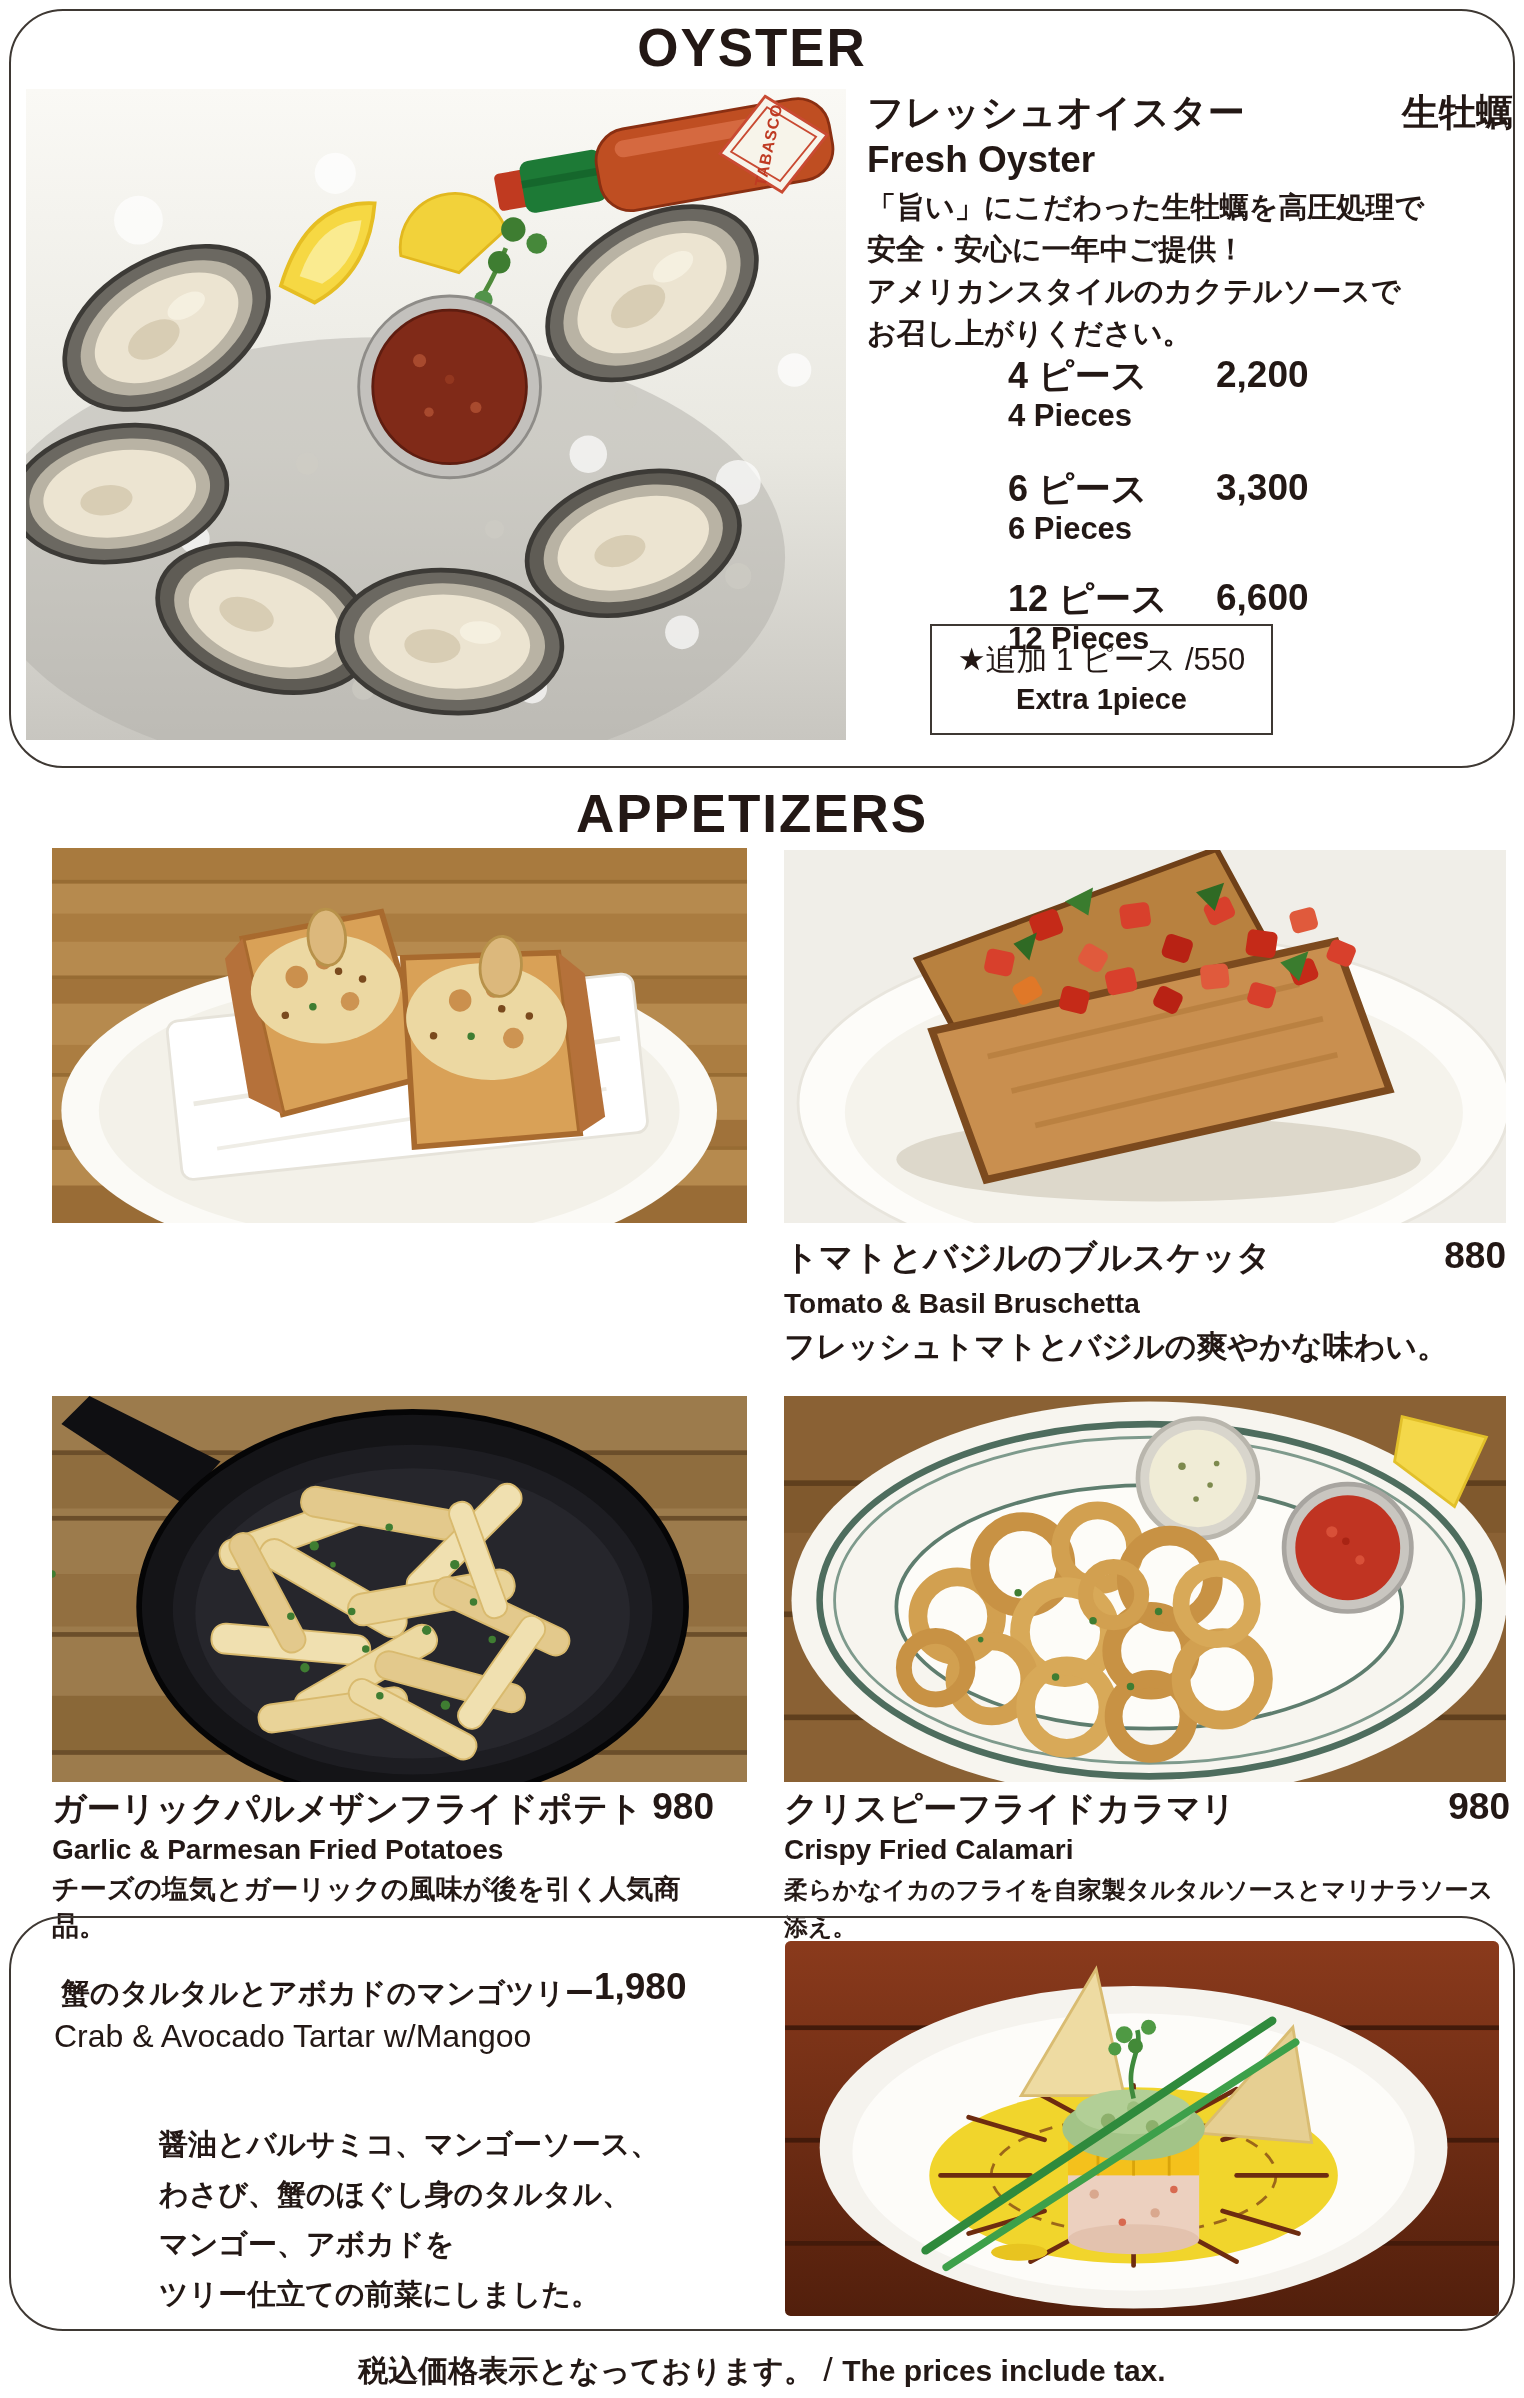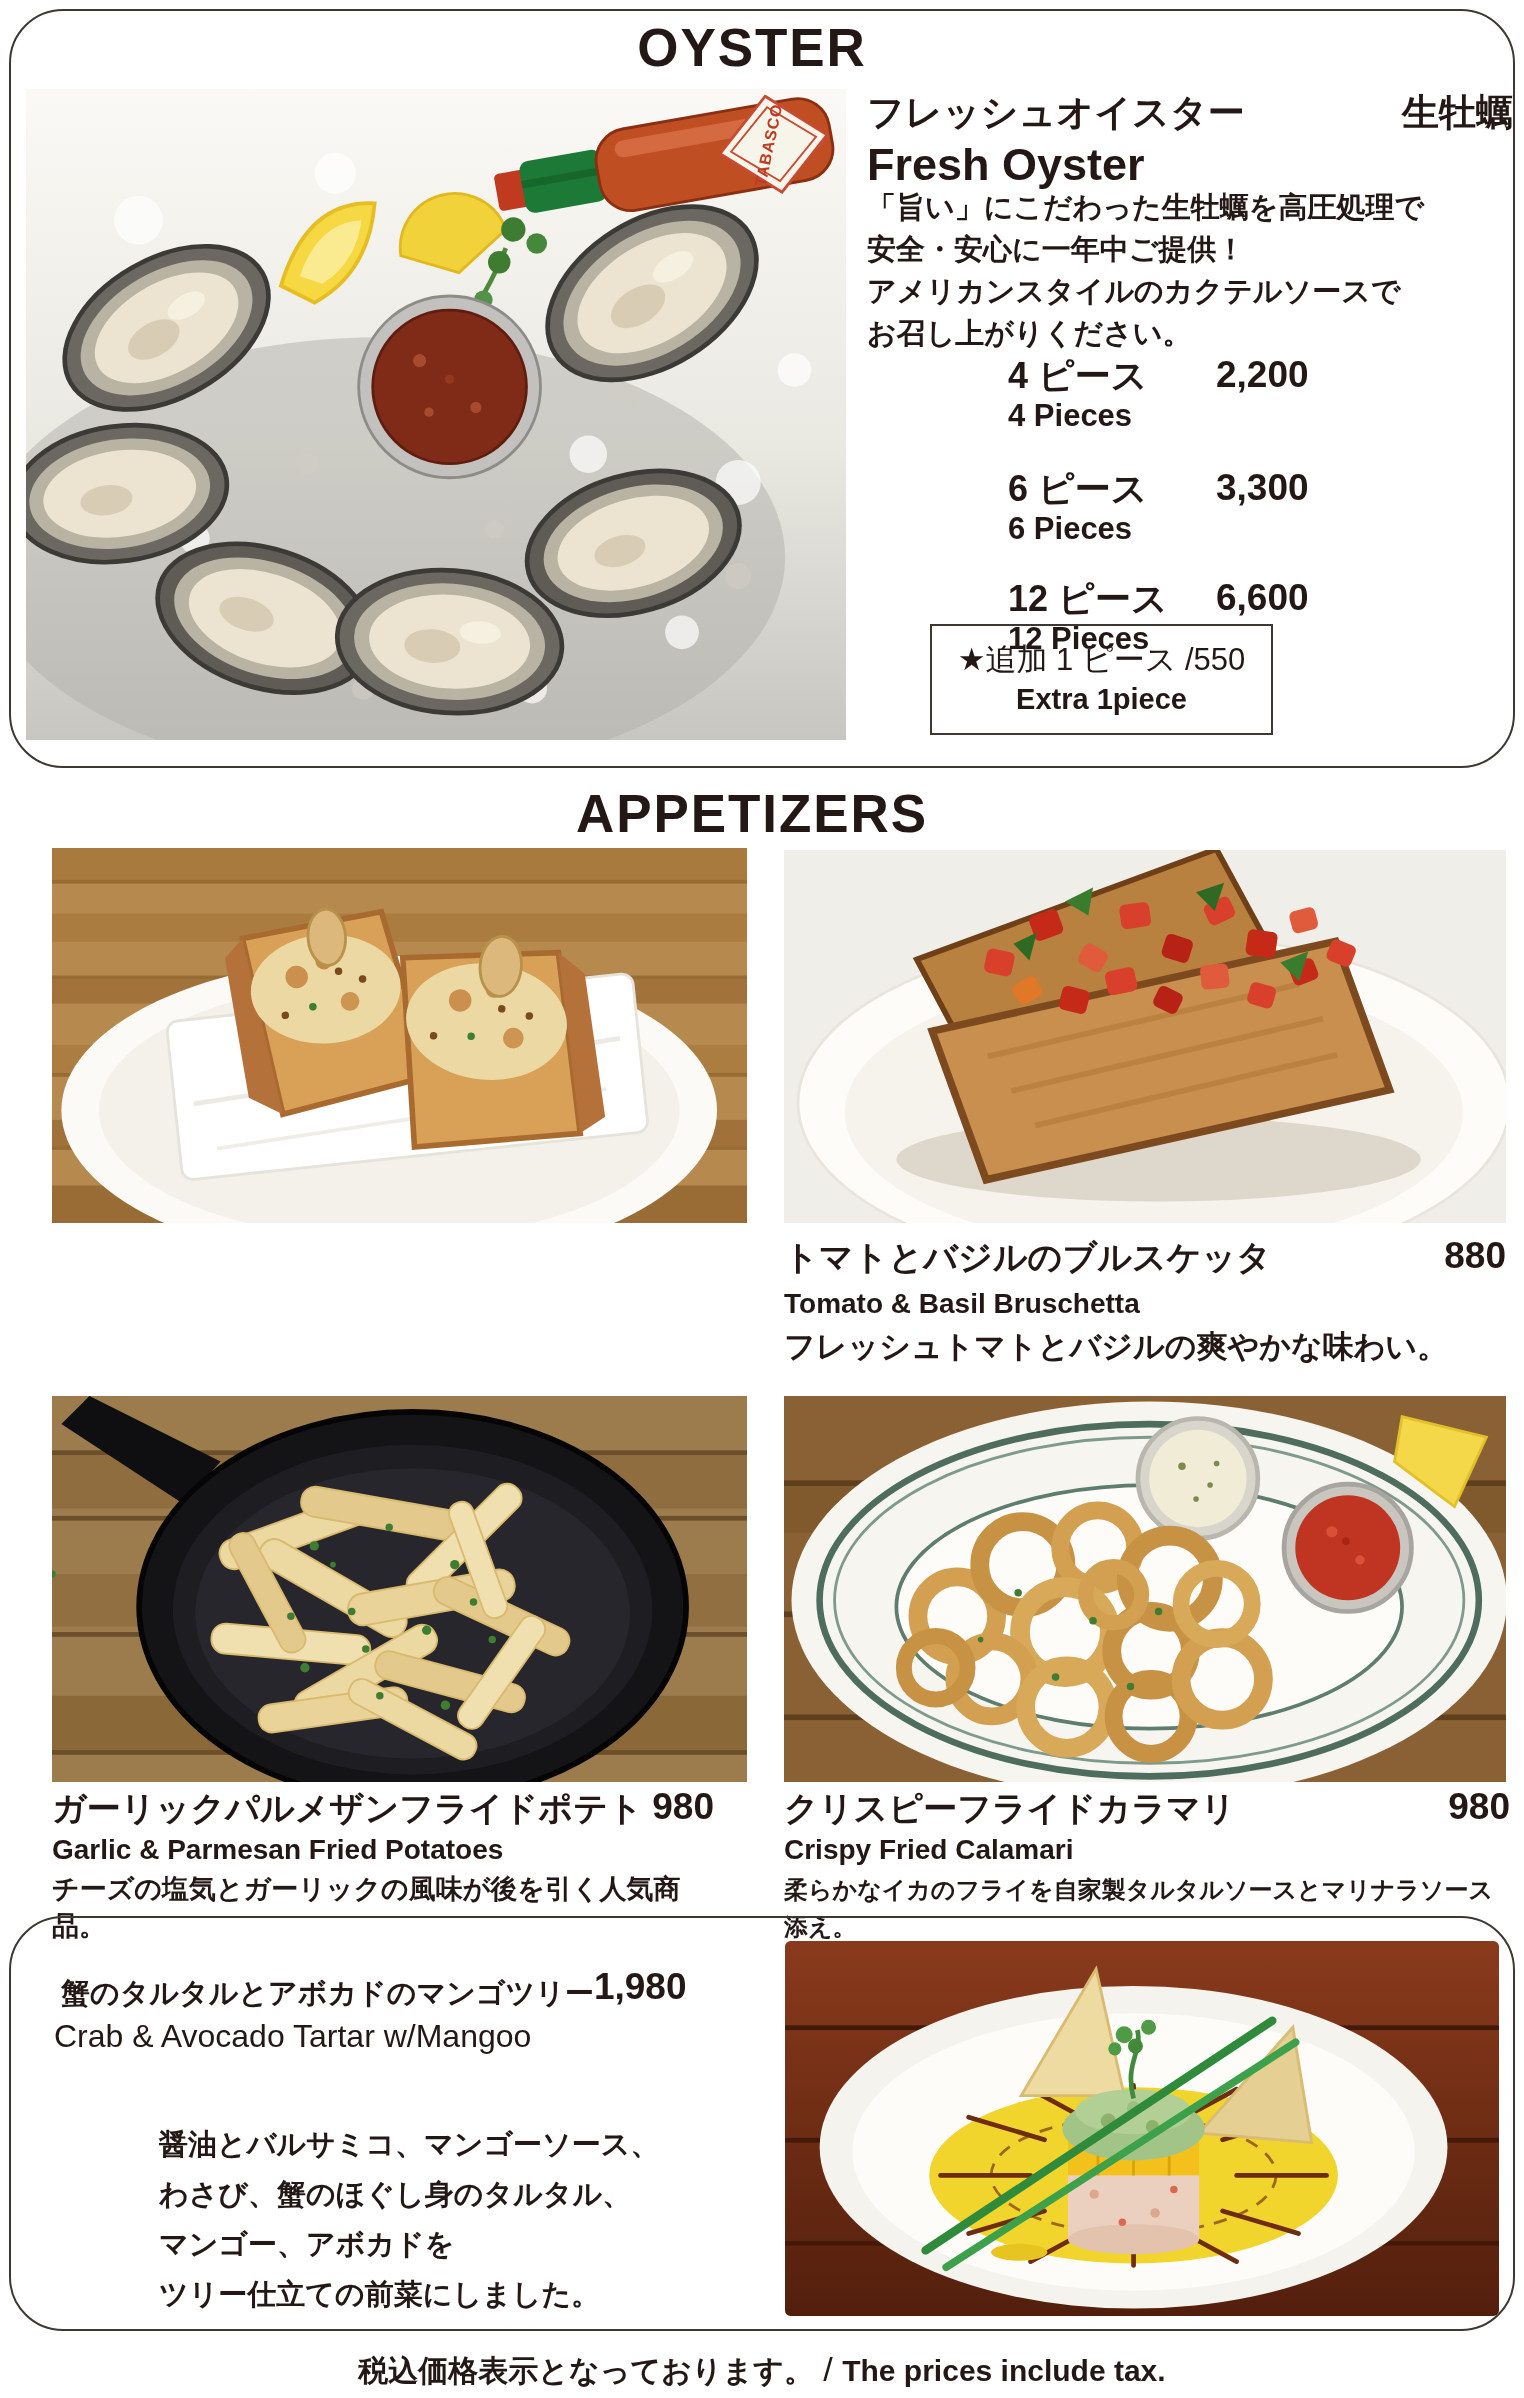--- a/index.html
+++ b/index.html
@@ -7,21 +7,21 @@
         font-family:"Liberation Sans","DejaVu Sans",sans-serif;color:#231815;}
   .frame{position:absolute;border:2.8px solid #3e3833;border-radius:54px;box-sizing:border-box;background:transparent;}
   .sec-title{position:absolute;left:0;width:1504px;text-align:center;font-weight:bold;
              font-size:53px;letter-spacing:1.9px;color:#231815;}
   .photo{position:absolute;overflow:hidden;background:#eceae4;}
   .photo svg{display:block;width:100%;height:100%;}
 
   
   #oy-name-row{position:absolute;left:867px;top:88px;width:646px;display:flex;
                justify-content:space-between;font-size:37px;font-weight:bold;gap:36px;}
-  #oy-name-en{position:absolute;left:867px;top:139px;font-size:45px;font-weight:bold;}
+  #oy-name-en{position:absolute;left:867px;top:139px;font-size:37px;font-weight:bold;}
   #oy-desc{position:absolute;left:867px;top:186px;font-size:29px;font-weight:bold;line-height:42px;}
   .oy-price-row{position:absolute;left:1008px;width:506px;}
   .oy-qty-jp{font-size:36px;font-weight:bold;line-height:43px;}
   .oy-qty-en{font-size:31px;font-weight:bold;line-height:37px;}
   .oy-price{position:absolute;left:208px;top:0;font-size:37px;font-weight:bold;}
   #extra-box{position:absolute;left:930px;top:624px;width:343px;height:111px;
              border:2.8px solid #3e3833;box-sizing:border-box;text-align:center;}
   #extra-box .l1{font-size:31px;font-weight:normal;margin-top:13px;}
   #extra-box .l2{font-size:29px;font-weight:bold;margin-top:1.9px;text-align:center;}
 

